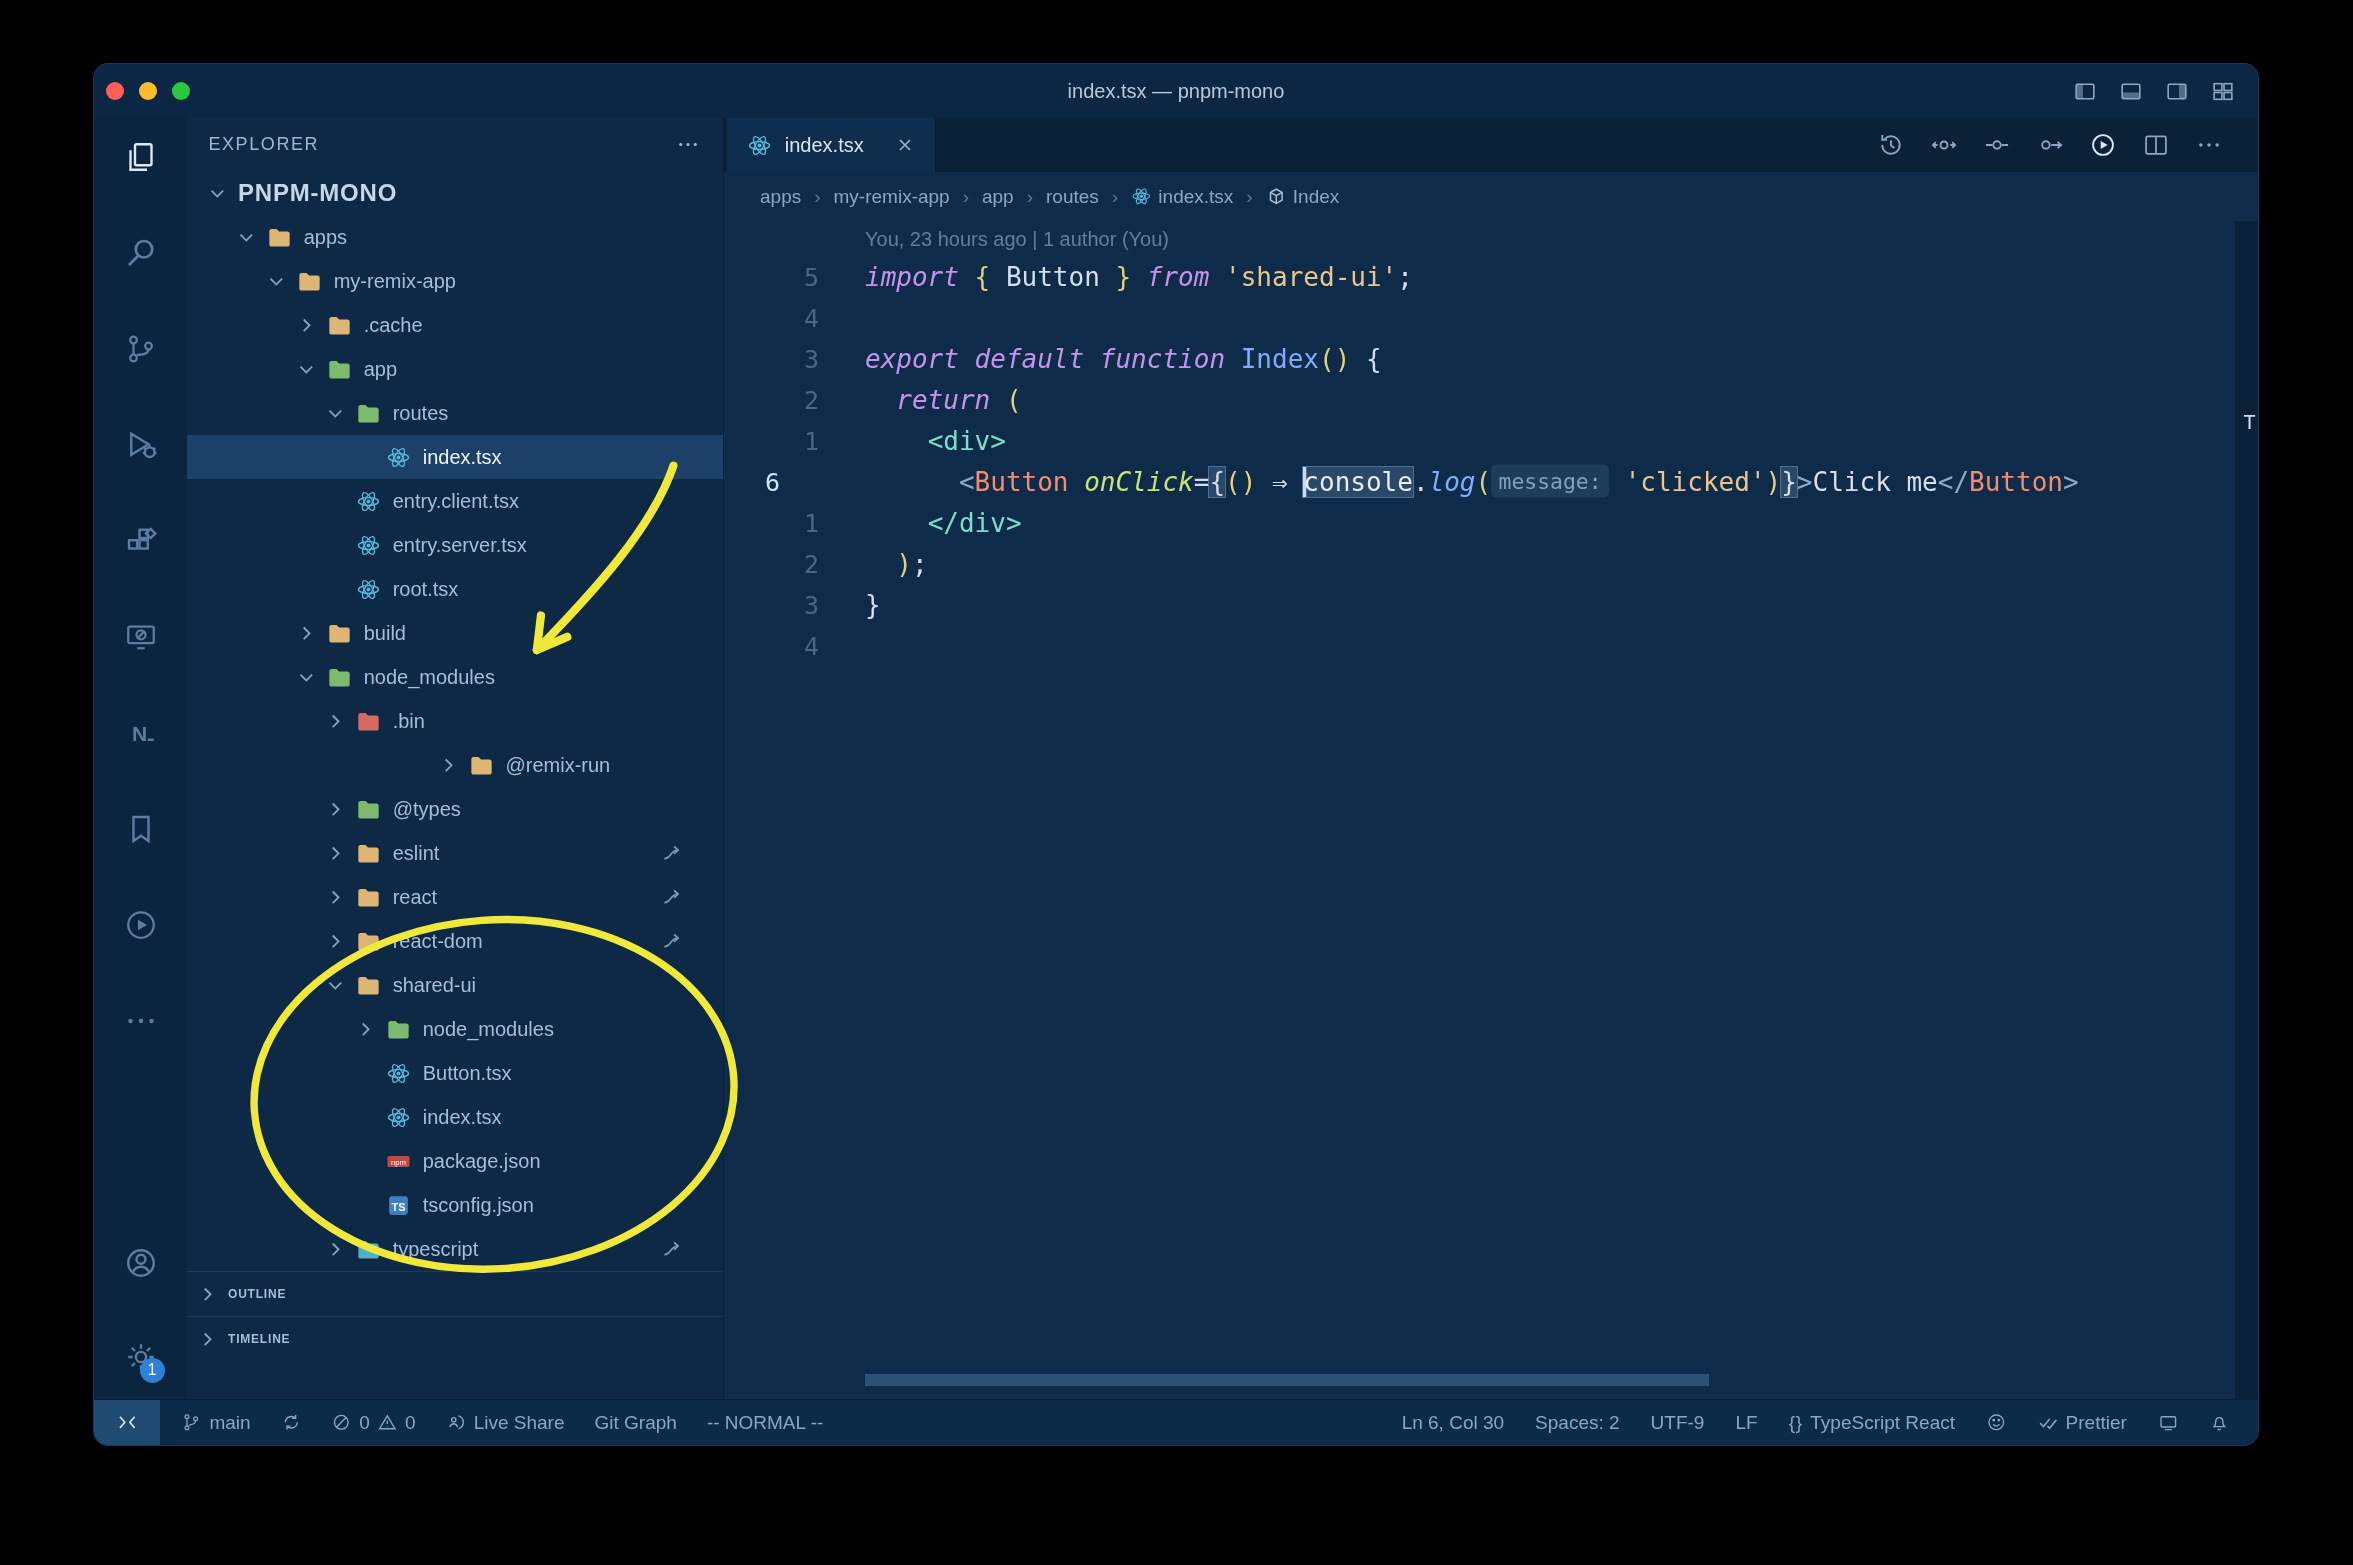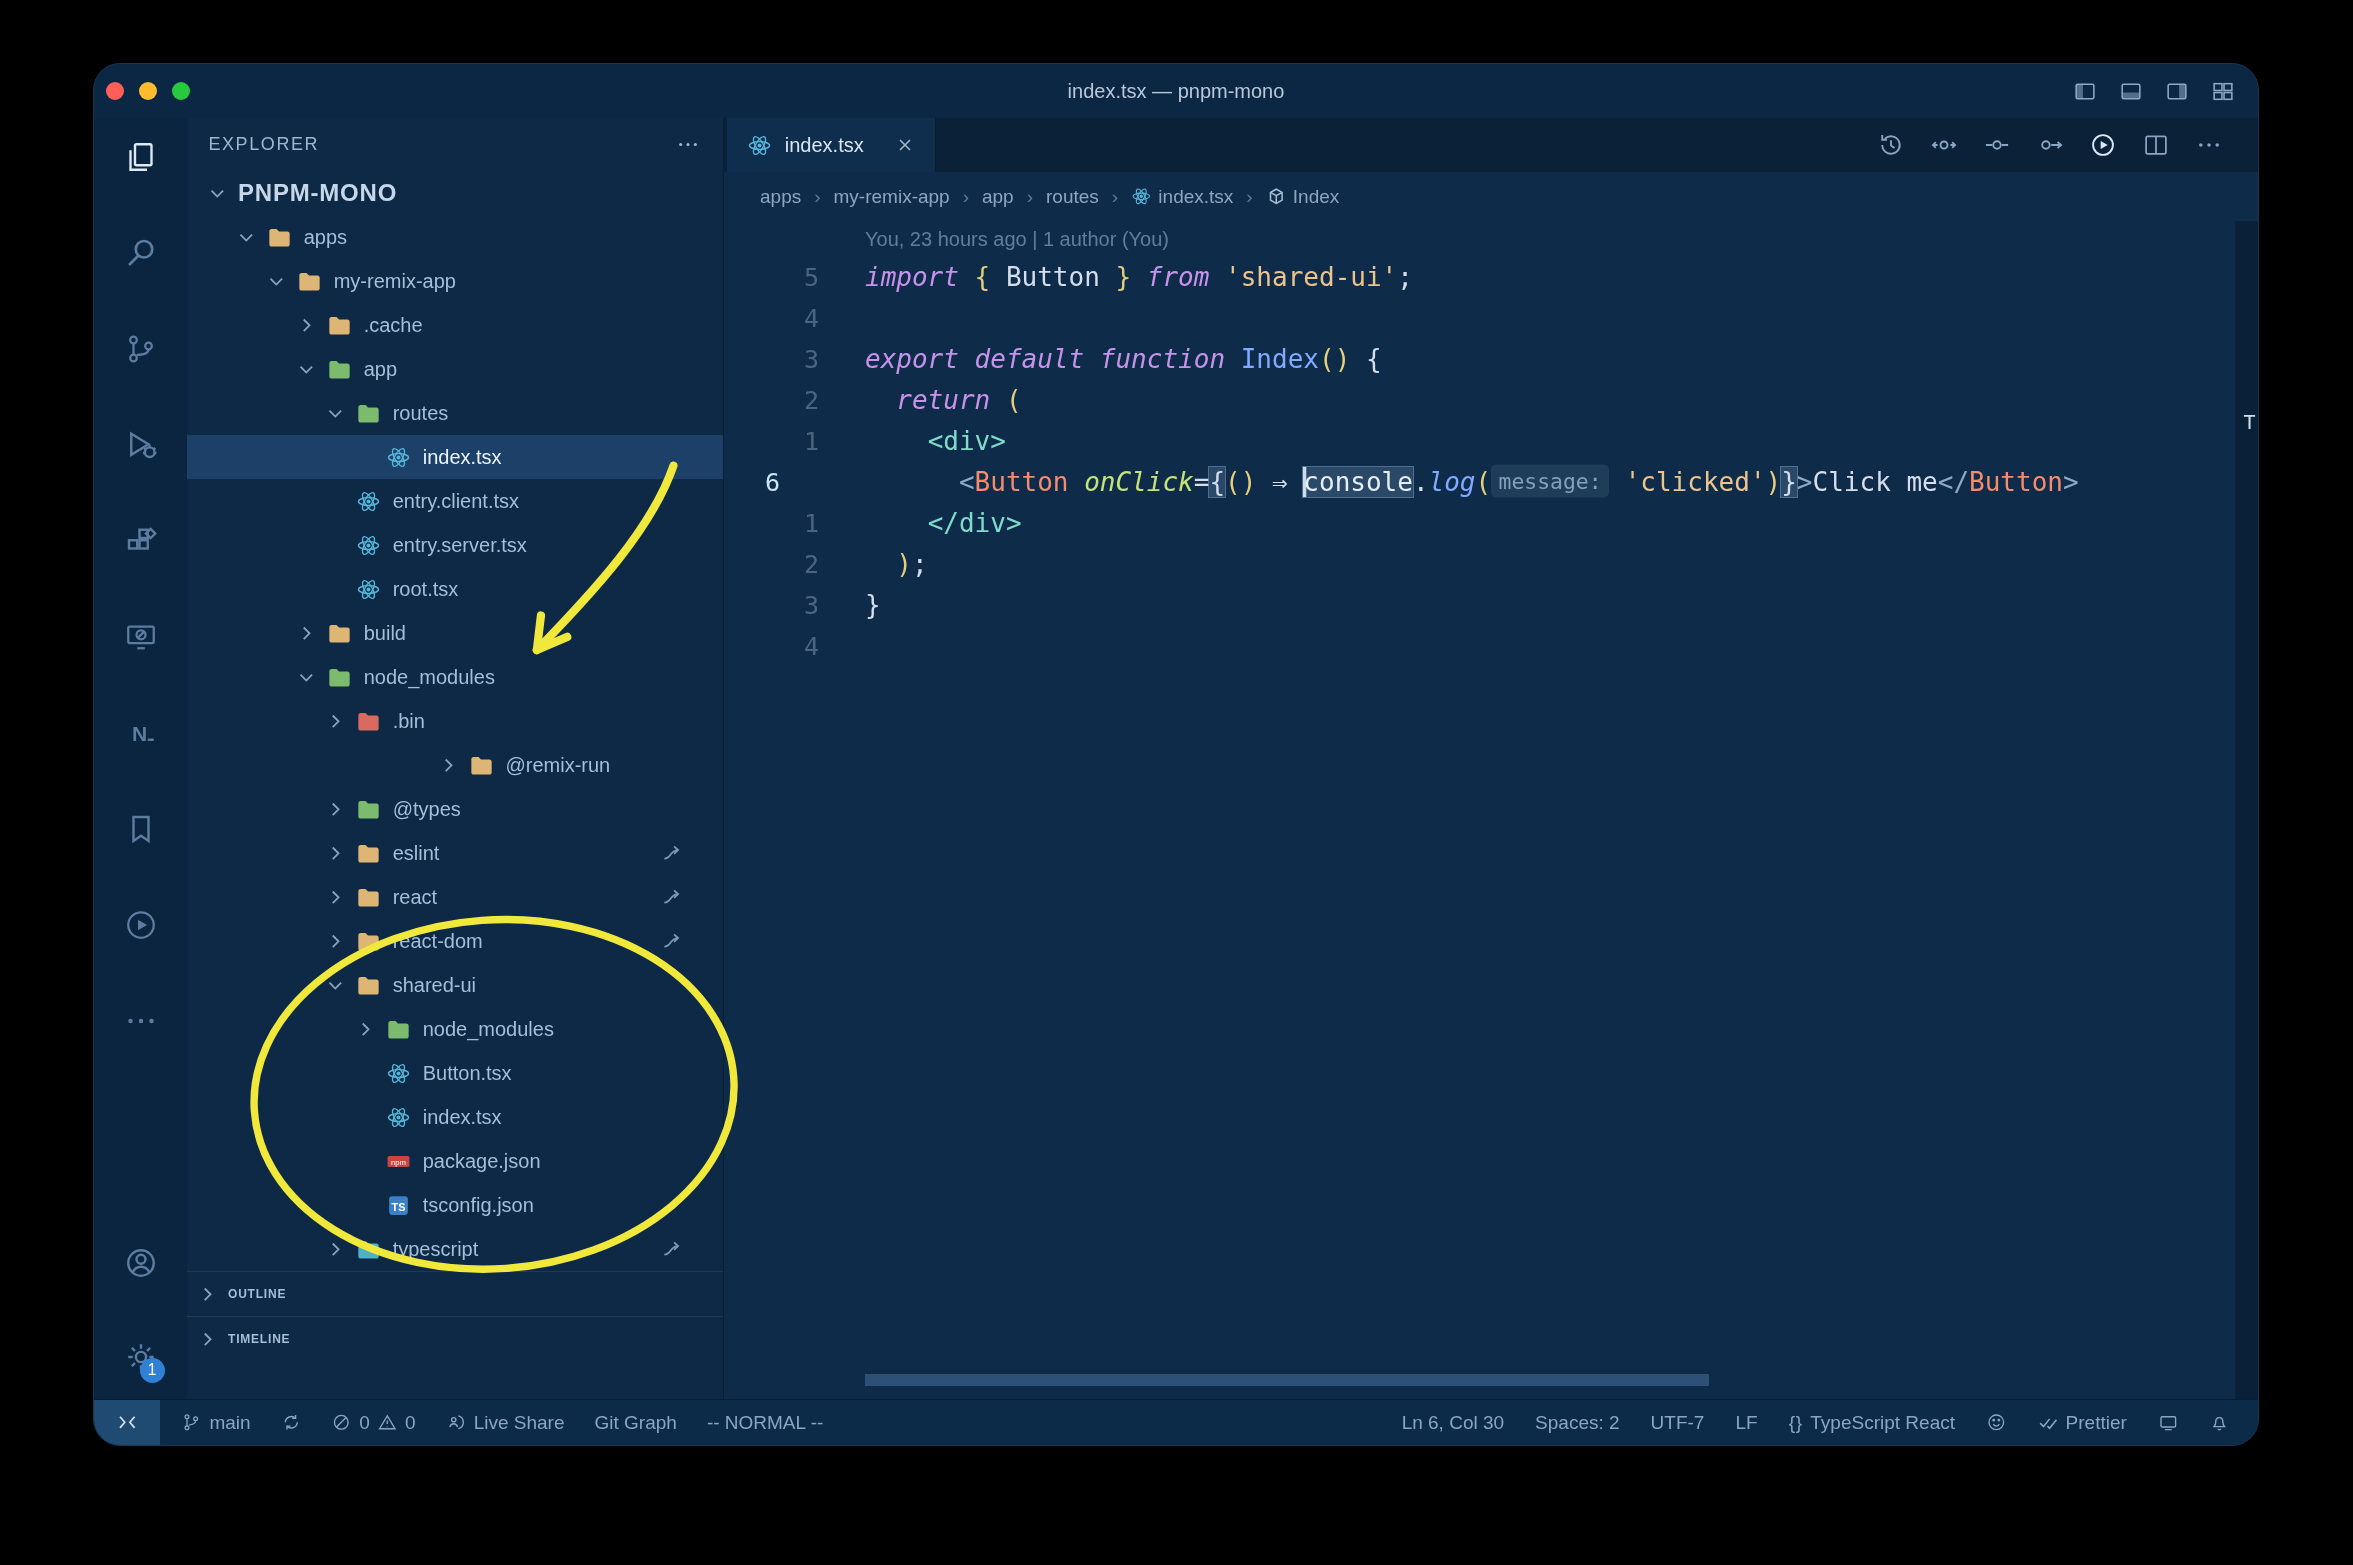--- a/index.html
+++ b/index.html
@@ -1,17 +1,17 @@
 <!DOCTYPE html>
 <html style="font-size:13px"><head>
 <meta charset="utf-8">
 <style>
   html,body{margin:0;padding:0;background:#000;}
   .screen{position:relative;width:2354px;height:1565px;background:#000;overflow:hidden;font-family:"Liberation Sans",sans-serif;}
-  .window{position:absolute;left:93px;top:63px;width:2164px;height:1381px;background:#0c2743;border-radius:27px;overflow:hidden;display:flex;flex-direction:column;box-shadow:0 37px 99px rgba(0,0,0,.75);border:0.8px solid rgba(255,255,255,.07);}
+  .window{position:absolute;left:93px;top:63px;width:2164px;height:1381px;background:#0c2743;border-radius:15px;overflow:hidden;display:flex;flex-direction:column;box-shadow:0 37px 99px rgba(0,0,0,.75);border:0.8px solid rgba(255,255,255,.07);}
   
   .titlebar{height:54px;flex:none;position:relative;display:flex;align-items:center;justify-content:center;background:#0c2743;}
   .lights{position:absolute;left:12.3px;top:0;height:54px;display:flex;align-items:center;gap:15px;}
   .light{width:18px;height:18px;border-radius:50%;}
   .light.red{background:#ff5f57}.light.yellow{background:#febc2e}.light.green{background:#28c840}
   .wtitle{color:#b9c8d9;font-size:20px;}
   .tb-icons{position:absolute;right:21.4px;top:0;height:54px;display:flex;align-items:center;gap:18px;color:#8fa9c4;}
   .tbi{width:28px;height:25px;display:inline-flex;}
   .tbi svg{width:28px;height:25px;}
   
@@ -772,21 +772,21 @@
           </span>
       </div>
       <div class="sb-right">
         <span class="sb-item">
             <span>Ln 6, Col 30</span>
           </span>
         <span class="sb-item">
             <span>Spaces: 2</span>
           </span>
         <span class="sb-item">
-            <span>UTF-7</span>
+            <span>UTF-9</span>
           </span>
         <span class="sb-item">
             <span>LF</span>
           </span>
         <span class="sb-item">
             <span class="sb-braces">{}</span>
             <span>TypeScript React</span>
           </span>
         <span class="sb-item">
             <span class="sbi">

